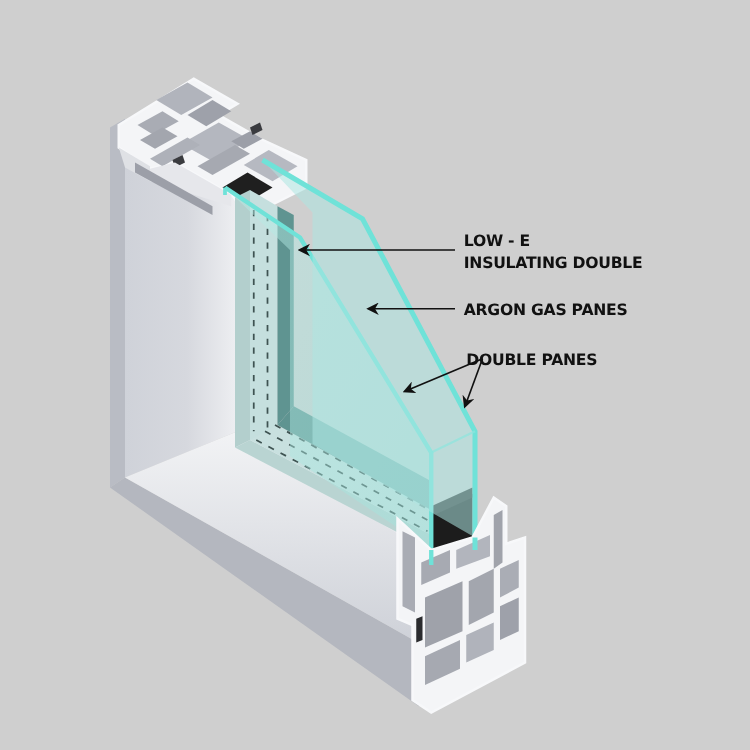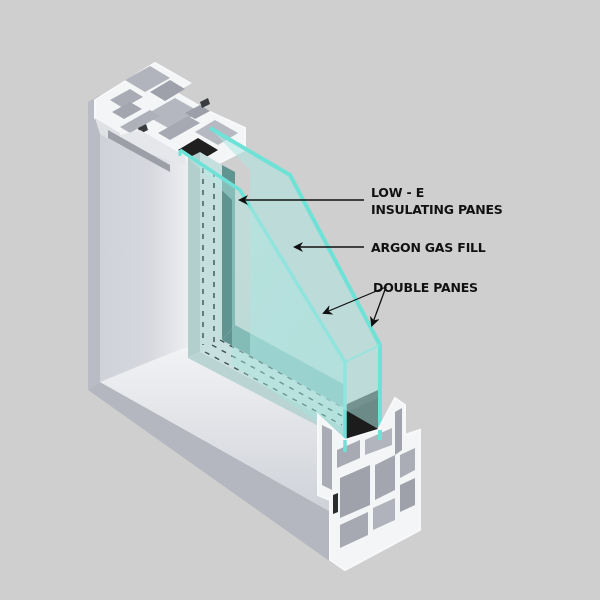--- a/index.html
+++ b/index.html
@@ -144,24 +144,24 @@
     <g stroke="#111" stroke-width="1.3" fill="none">
       <line x1="364" y1="200" x2="240" y2="200" marker-end="url(#arrowHead)"></line>
       <line x1="364" y1="247" x2="295" y2="247" marker-end="url(#arrowHead)"></line>
       <line x1="386" y1="287" x2="324" y2="313" marker-end="url(#arrowHead)"></line>
       <line x1="386" y1="287" x2="372" y2="325" marker-end="url(#arrowHead)"></line>
     </g>
   </svg>
 
   <div class="label" style="left:371px; top:184px;">
     <span>LOW - E</span>
-    <span>INSULATING PANES</span>
+    <span>INSULATING DOUBLE</span>
   </div>
 
   <div class="label" style="left:371px; top:239px;">
-    <span>ARGON GAS FILL</span>
+    <span>ARGON GAS PANES</span>
   </div>
 
   <div class="label" style="left:373px; top:279px;">
     <span>DOUBLE PANES</span>
   </div>
 
 </div>
 
 </body></html>

